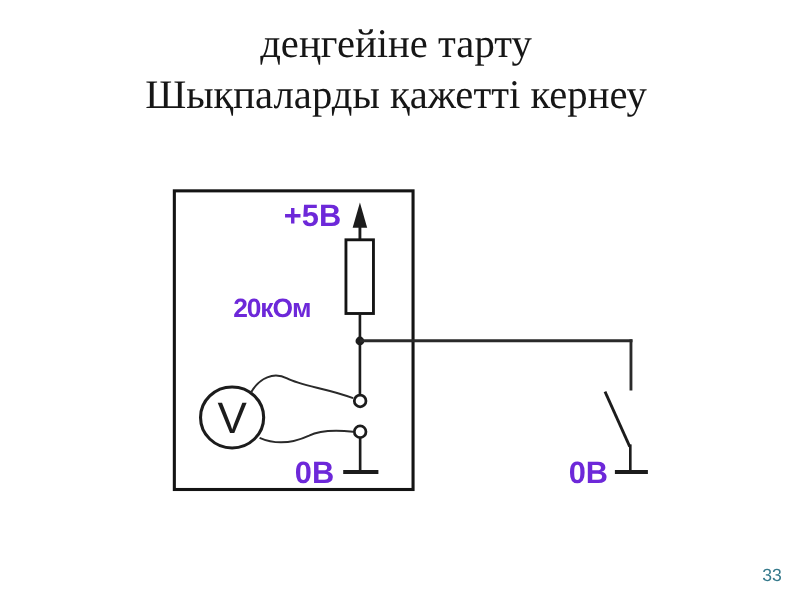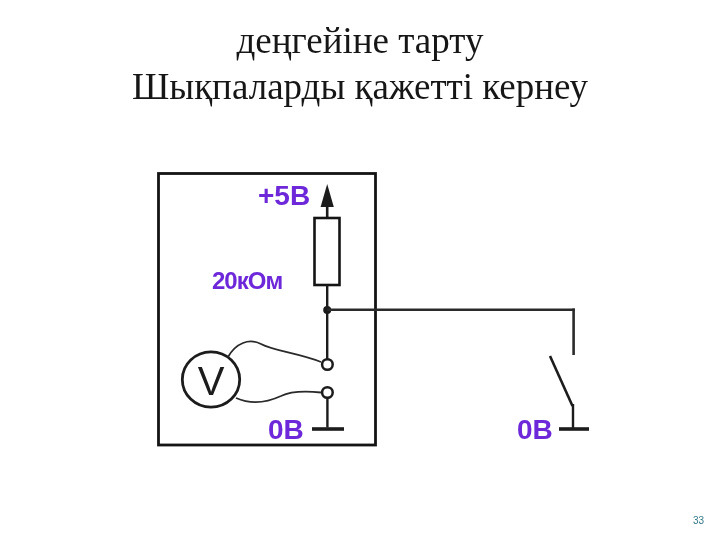--- a/index.html
+++ b/index.html
@@ -54,21 +54,21 @@
     text-align: center;
     font-size: 40px;
     font-weight: 400;
     color: #1c1c1c;
     line-height: 1;
   }
   .page-number {
     position: absolute;
     left: 693px;
     top: 516px;
-    font-size: 10px;
+    font-size: 16px;
     color: #35798b;
     line-height: 1;
   }
 </style>
 </head>
 <body>
 
 <div class="slide">
 
   <div class="slide-title">

